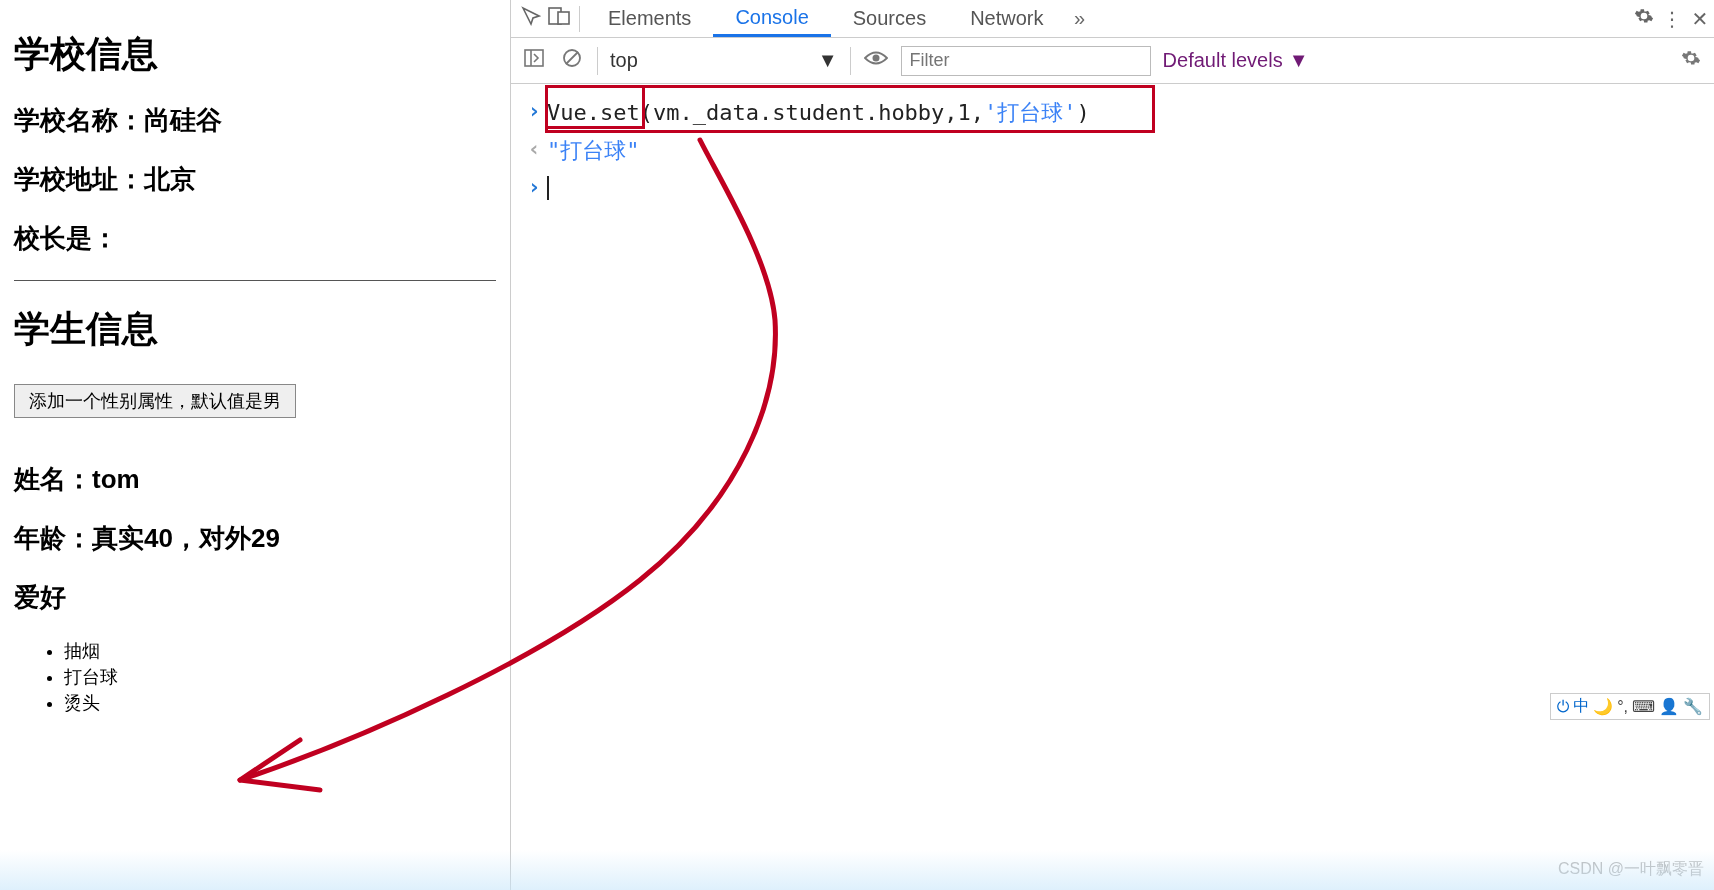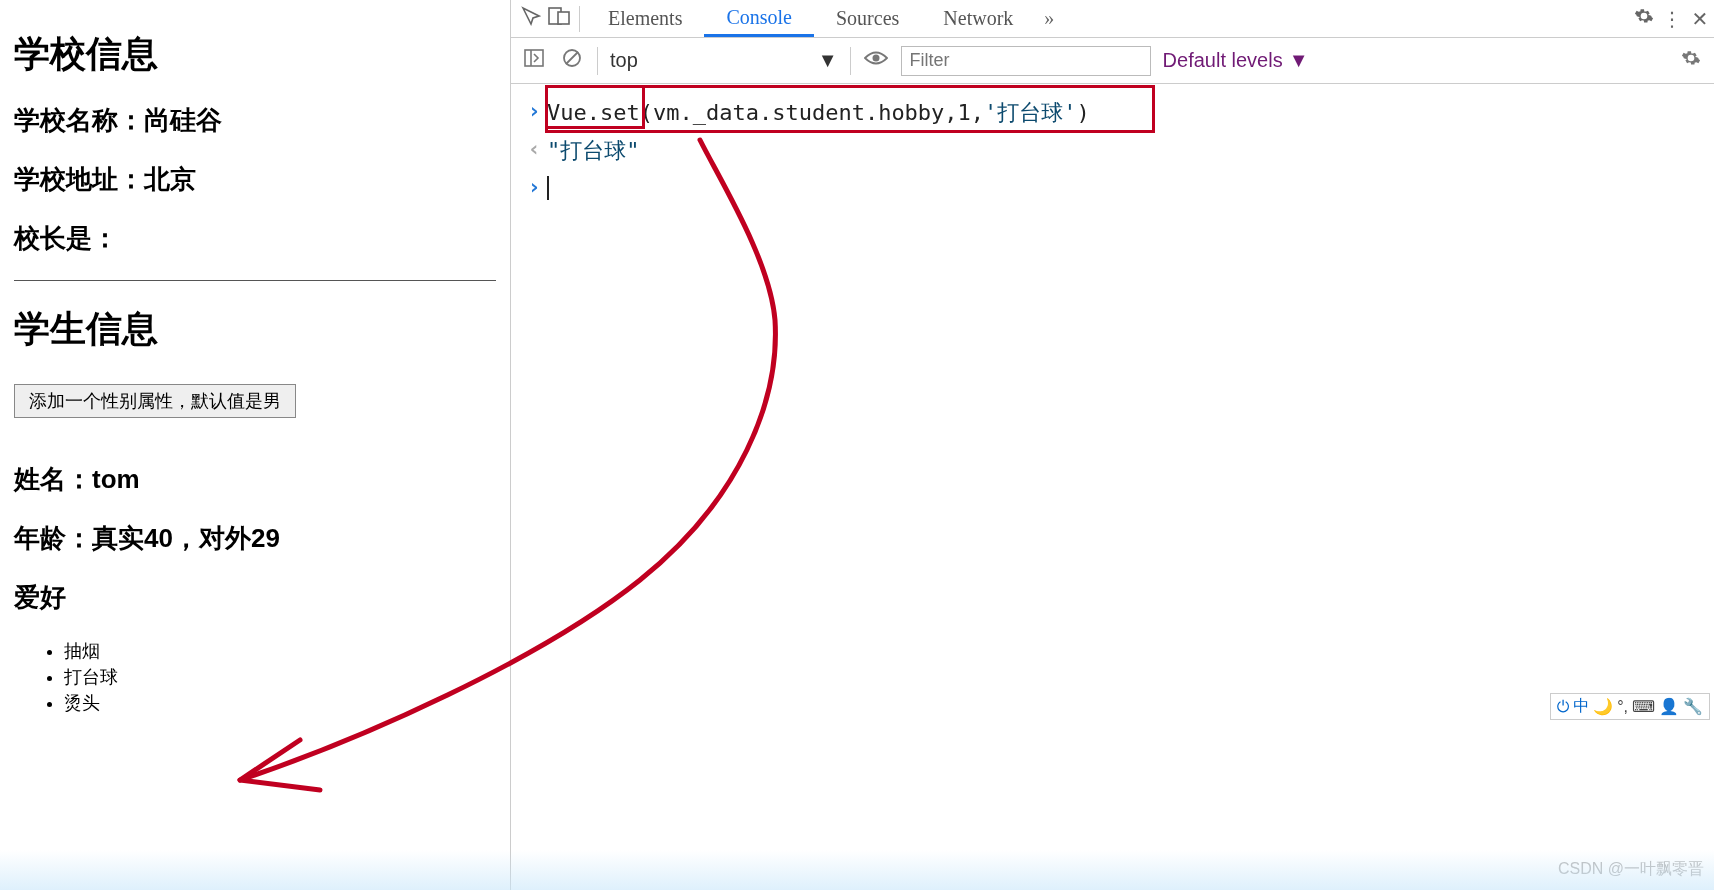--- a/index.html
+++ b/index.html
@@ -64,21 +64,20 @@
   }
   .dt-tabs {
     display: flex;
     align-items: center;
     height: 38px;
     border-bottom: 1px solid #ccc;
     font-size: 20px;
     color: #555;
     gap: 0;
     padding-left: 6px;
-    font-family: Liberation Serif, serif;
   }
   .dt-tabs .tab {
     padding: 0 22px;
     height: 100%;
     display: flex;
     align-items: center;
     cursor: pointer;
   }
   .dt-tabs .tab.active {
     color: #1a73e8;
@@ -153,21 +152,21 @@
     color: #2478d6;
     font-weight: bold;
   }
   .return-arrow {
     width: 26px;
     text-align: center;
     color: #a9a9a9;
     font-weight: bold;
   }
   .code { color: #222; white-space: pre; }
-  .code .str { color: #0c4a6e; }
+  .code .str { color: #3b82f6; }
   .cursor-caret {
     display: inline-block;
     width: 1.5px;
     height: 24px;
     background: #222;
     vertical-align: middle;
   }
   
   .redbox1 {
     position: absolute;

